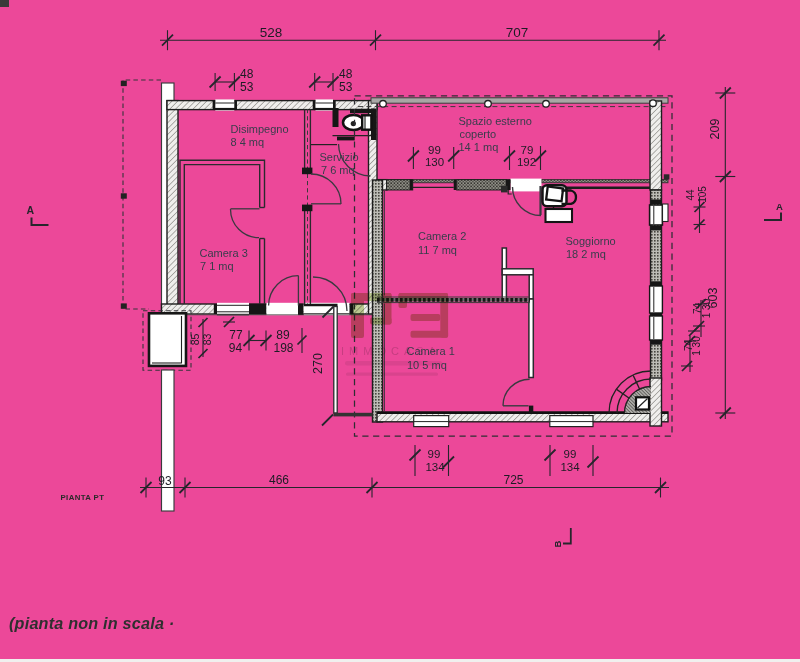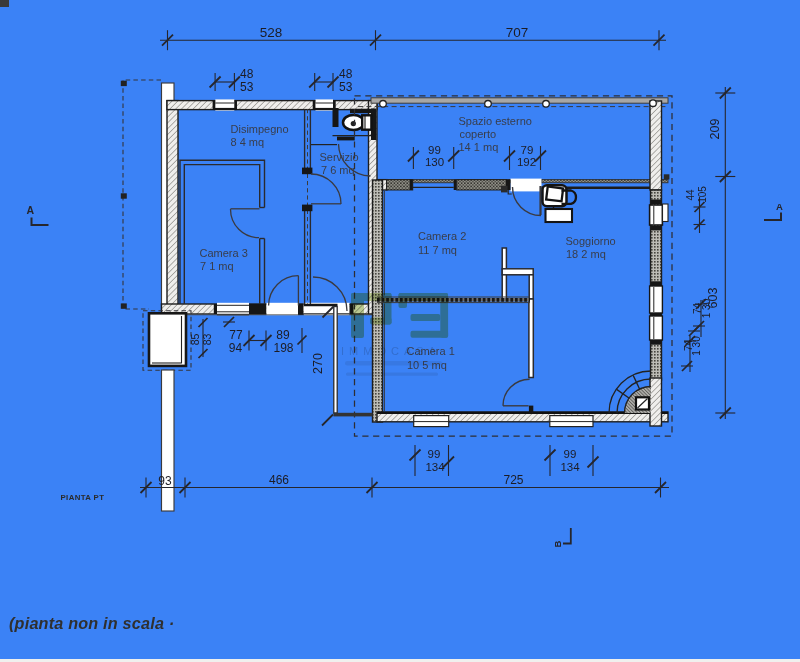--- a/index.html
+++ b/index.html
@@ -1,16 +1,16 @@
 <!DOCTYPE html>
 <html><head>
 <meta charset="utf-8">
 <style>
   html,body{margin:0;padding:0;background:#fff;}
-  #page{position:relative;width:800px;height:662px;background:#3b82f6;overflow:hidden;
+  #page{position:relative;width:800px;height:662px;background:#ec4899;overflow:hidden;
         font-family:"Liberation Sans", sans-serif;}
   svg text{font-family:"Liberation Sans", sans-serif;}
 </style>
 </head>
 <body>
 <div id="page">
 <svg width="800" height="662" viewBox="0 0 800 662">
 <defs>
   <pattern id="h" width="4.1" height="4.1" patternUnits="userSpaceOnUse" patternTransform="rotate(45)">
     <rect width="4.1" height="4.1" fill="#efeeec"></rect>

